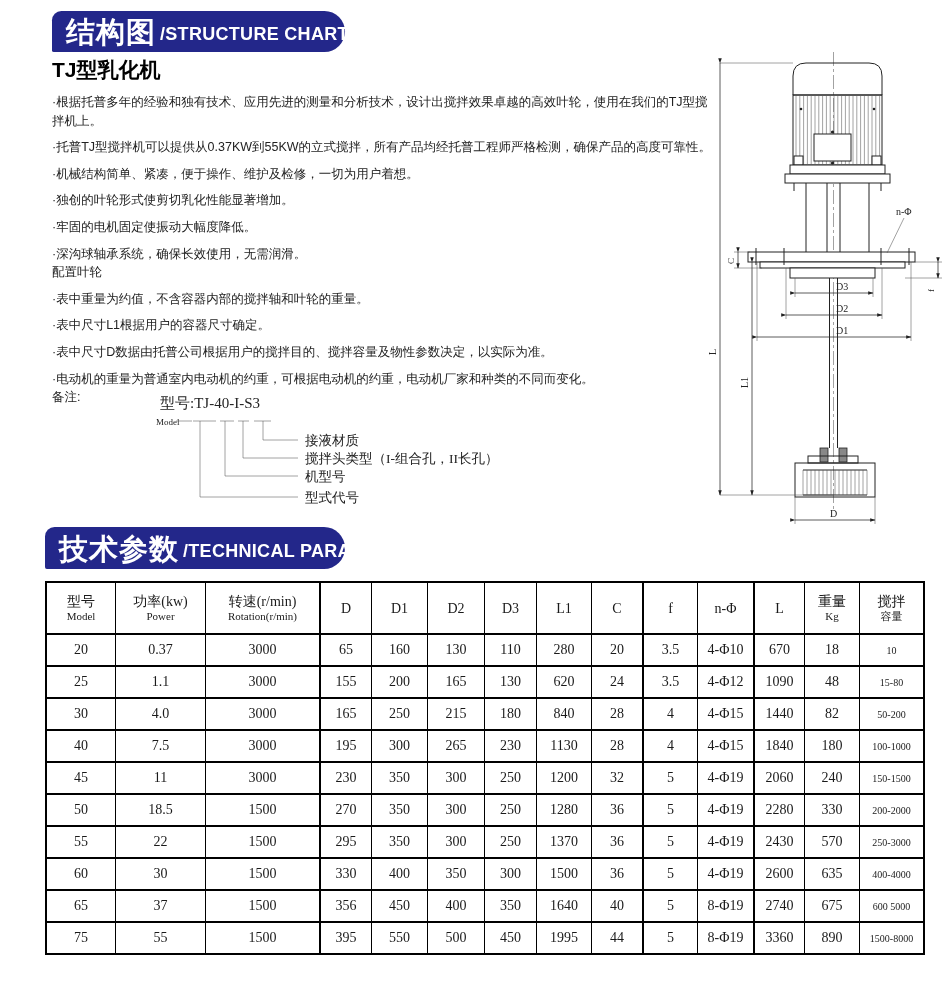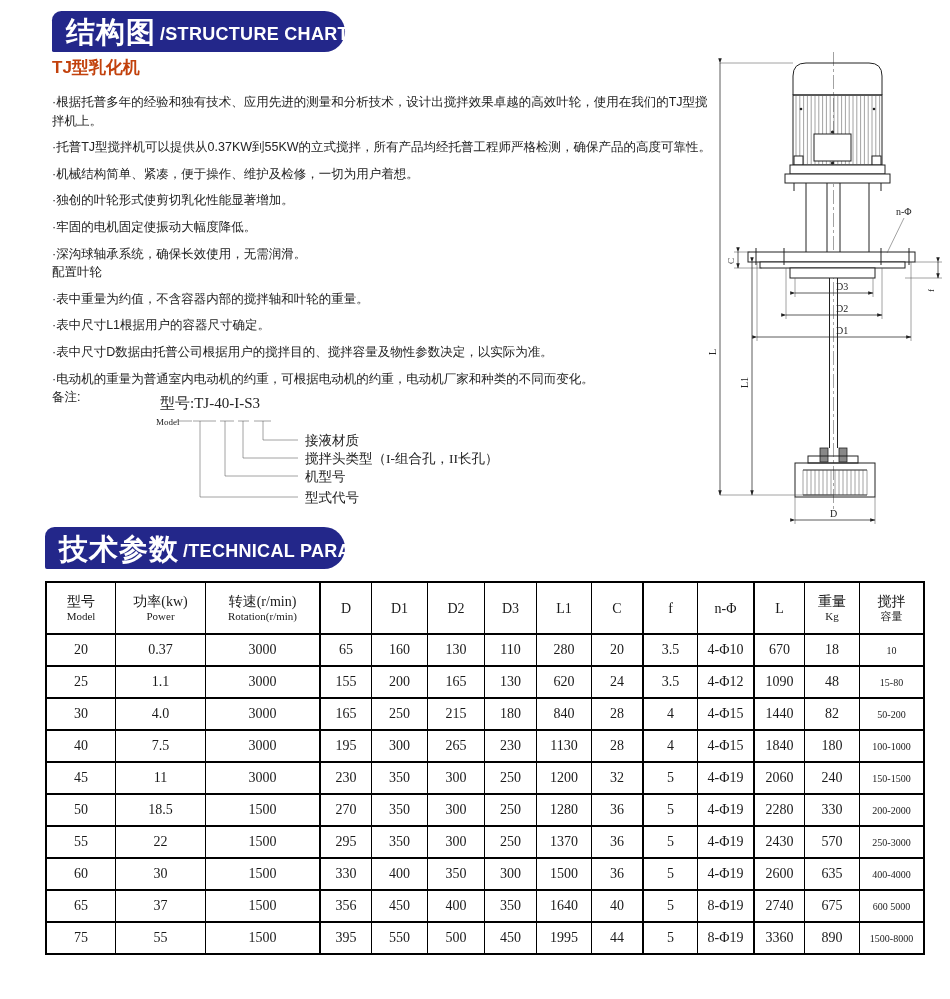--- a/index.html
+++ b/index.html
@@ -6,21 +6,21 @@
   .page{position:relative;width:950px;height:999px;background:#ffffff;overflow:hidden;
         font-family:"Liberation Sans",sans-serif;color:#1a1a1a;}
   
   .banner{position:absolute;background:#23278a;color:#fff;display:flex;align-items:flex-end;
           padding:0 0 5px 14px;border-radius:10px 22px 22px 2px;box-sizing:border-box;}
   .banner .cn{font-size:29px;font-weight:bold;line-height:1;letter-spacing:1px;white-space:nowrap;}
   .banner .en{font-size:18px;font-weight:bold;margin-left:4px;padding-bottom:2px;letter-spacing:.3px;white-space:nowrap;}
   #banner-structure{left:52px;top:11px;width:293px;height:41px;}
   #banner-technical{left:45px;top:527px;width:300px;height:42px;}
   
-  .product-title{position:absolute;left:52px;top:56px;font-size:17px;font-weight:bold;color:#c2410c;}
+  .product-title{position:absolute;left:52px;top:56px;font-size:21px;font-weight:bold;color:#000000;}
   .textblock{position:absolute;left:52px;top:85px;width:660px;font-size:12.5px;line-height:18.6px;
              color:#222;word-break:break-all;}
   .feat-line{white-space:normal;margin-top:8px;}
   .subhead{font-weight:normal;}
   
   .modelsvg{position:absolute;left:130px;top:394px;width:460px;height:126px;}
   .drawsvg{position:absolute;left:690px;top:50px;width:260px;height:490px;}
   svg text{font-family:"Liberation Serif",serif;fill:#222;}
   .dimline{stroke:#333;stroke-width:.8;fill:none;}
   .thin{stroke:#555;stroke-width:.55;fill:none;}

